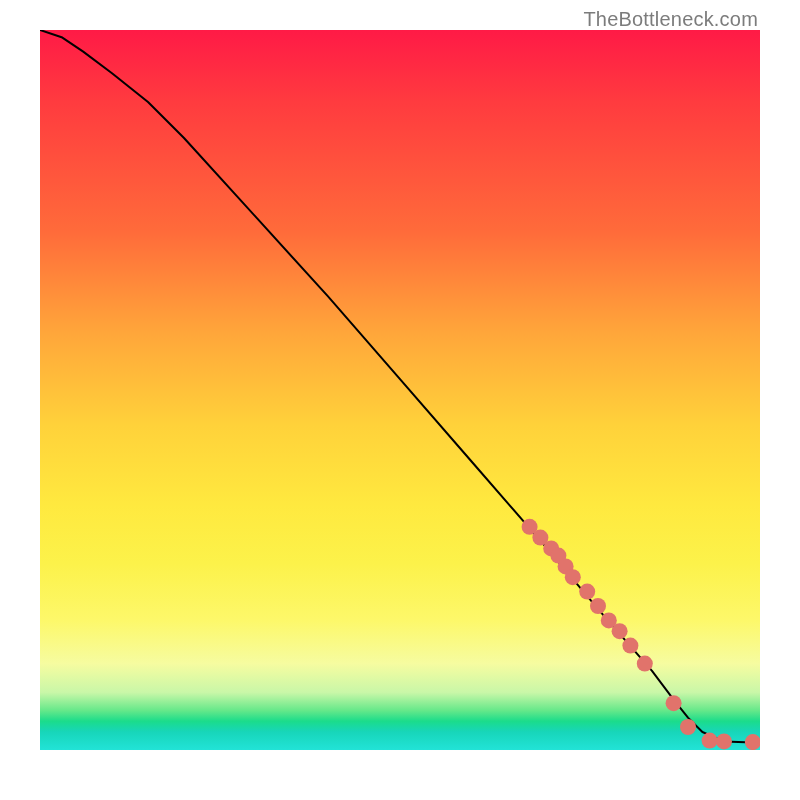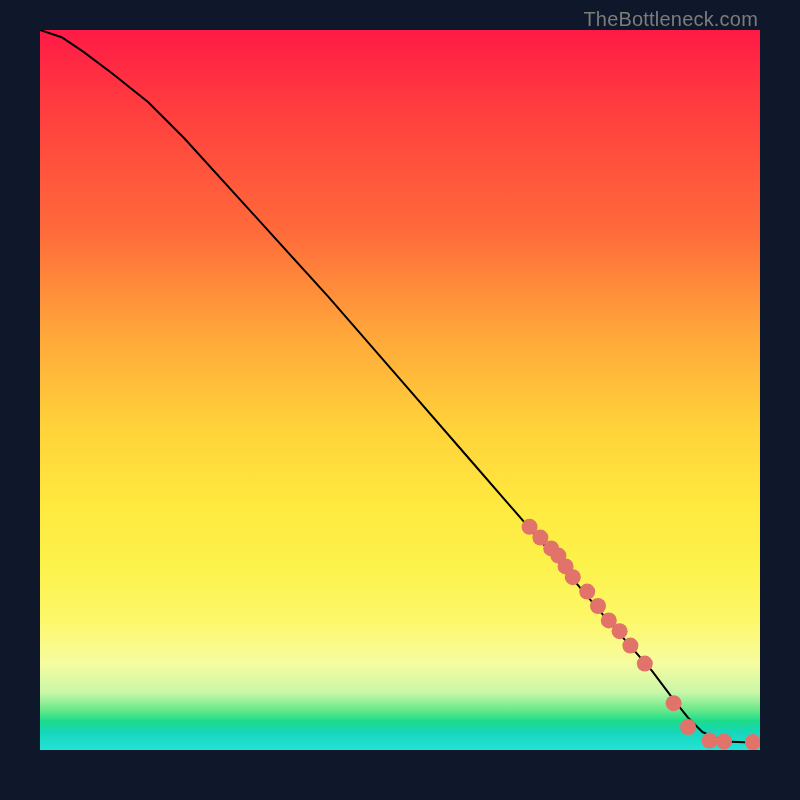--- a/index.html
+++ b/index.html
@@ -7,21 +7,21 @@
     padding: 0;
     width: 800px;
     height: 800px;
     background: #000;
     font-family: Arial, Helvetica, sans-serif;
   }
   .stage {
     position: relative;
     width: 800px;
     height: 800px;
-    background: #0f172a;
+    background: #ffffff;
   }
   .plot {
     position: absolute;
     left: 40px;
     top: 30px;
     width: 720px;
     height: 720px;
   }
   .gradient-bg {
     position: absolute;

